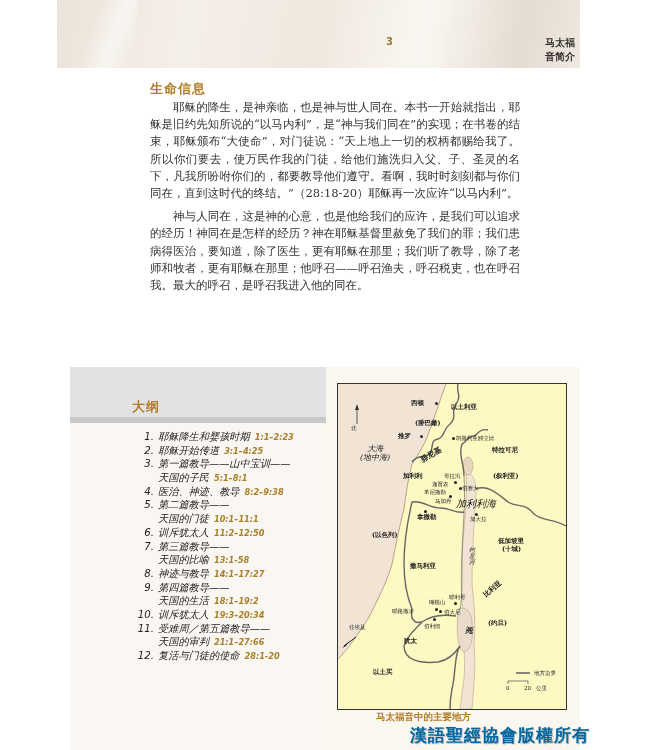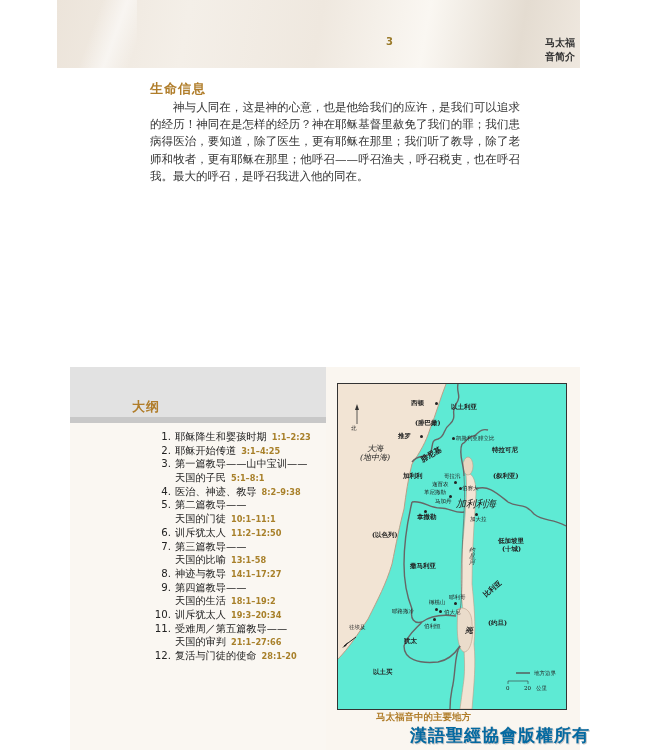--- a/index.html
+++ b/index.html
@@ -13,47 +13,48 @@
   .running-title { position:absolute; left:488px; top:36px; font:bold 10px "DejaVu Sans", sans-serif; color:#333; }
 
   .sec-title { position:absolute; left:150px; top:80px; font:bold 13px "DejaVu Sans", sans-serif; color:#b07d2a; letter-spacing:1px; }
   .body-text { position:absolute; left:150px; top:99px; width:370px; font-size:11.5px; line-height:17.2px; color:#333; text-align:justify; }
   .body-text p { margin:0 0 6px 0; text-indent:2em; }
 
   .outline-panel { position:absolute; left:70px; top:367px; width:256px; height:383px; background:#faf7f2; }
   .outline-head { position:absolute; left:70px; top:367px; width:256px; height:50px; background:#e2e2e2; }
   .outline-head-bar { position:absolute; left:70px; top:417px; width:256px; height:6px; background:#c8c8c8; }
   .outline-title { position:absolute; left:132px; top:398px; font:bold 13px "DejaVu Sans", sans-serif; color:#b07d2a; letter-spacing:1px; }
-  .outline-list { position:absolute; left:149px; top:430px; width:190px; font-family:"DejaVu Sans", sans-serif; font-size:10.2px; color:#222; }
+  .outline-list { position:absolute; left:132px; top:430px; width:190px; font-family:"DejaVu Sans", sans-serif; font-size:10.2px; color:#222;font-style:italic; }
   .ol-item { position:relative; height:13.7px; white-space:nowrap; }
   .ol-num { display:inline-block; width:22px; text-align:right; margin-right:4px; }
   .ol-ref { font-size:8.2px; color:#a8802a; font-weight:bold; margin-left:5px; }
   .ol-cont { padding-left:26px; }
 
   .map-panel { position:absolute; left:326px; top:367px; width:254px; height:383px; background:#faf6f0; }
-  .map-frame { position:absolute; left:337px; top:383px; width:228px; height:325px; border:1px solid #333; background:#5eead4; overflow:hidden; }
+  .map-frame { position:absolute; left:337px; top:383px; width:228px; height:325px; border:1px solid #333; background:#fef9c3; overflow:hidden; }
   .map-caption { position:absolute; left:339px; top:711px; font:bold 9.5px "DejaVu Sans", sans-serif; color:#b07d2a;margin-left:37px; }
   .map-label { position:absolute; font-size:6.5px; font-weight:bold; color:#222; white-space:nowrap; font-family:"DejaVu Serif", serif; }
   .map-label.sea { font-size:8px; font-style:italic; font-weight:normal; text-align:center; line-height:9px; }
   .map-label.small { font-size:5.5px; font-weight:normal; }
   .map-label.italic { font-style:italic; font-weight:normal; }
   .map-dot { position:absolute; width:3px; height:3px; border-radius:50%; background:#222; }
   .watermark { position:absolute; left:410px; top:724px; font:bold 17px "DejaVu Sans", sans-serif; color:#0369a1;
          text-shadow:0 0 1px #bbb, 1px 1px 0 #c8c8c8; letter-spacing:1px; }
 </style>
 </head>
 <body>
 
 <div class="header-band">
   <span class="page-num">3</span>
   <span class="running-title">马太福音简介</span>
 </div>
 
 <div class="sec-title">生命信息</div>
 <div class="body-text">
+  <p>耶稣的降生，是神亲临，也是神与世人同在。本书一开始就指出，耶稣是旧约先知所说的“以马内利”，是“神与我们同在”的实现；在书卷的结束，耶稣颁布“大使命”，对门徒说：“天上地上一切的权柄都赐给我了。所以你们要去，使万民作我的门徒，给他们施洗归入父、子、圣灵的名下，凡我所吩咐你们的，都要教导他们遵守。看啊，我时时刻刻都与你们同在，直到这时代的终结。”（28:18-20）耶稣再一次应许“以马内利”。</p>
   <p>神与人同在，这是神的心意，也是他给我们的应许，是我们可以追求的经历！神同在是怎样的经历？神在耶稣基督里赦免了我们的罪；我们患病得医治，要知道，除了医生，更有耶稣在那里；我们听了教导，除了老师和牧者，更有耶稣在那里；他呼召——呼召渔夫，呼召税吏，也在呼召我。最大的呼召，是呼召我进入他的同在。</p>
 </div>
 
 <div class="outline-panel"></div>
 <div class="outline-head"></div>
 <div class="outline-head-bar"></div>
 <div class="outline-title">大纲</div>
 
 <div class="outline-list">
   <div class="ol-item"><span class="ol-num">1.</span><span>耶稣降生和婴孩时期</span><span class="ol-ref">1:1–2:23</span></div>

